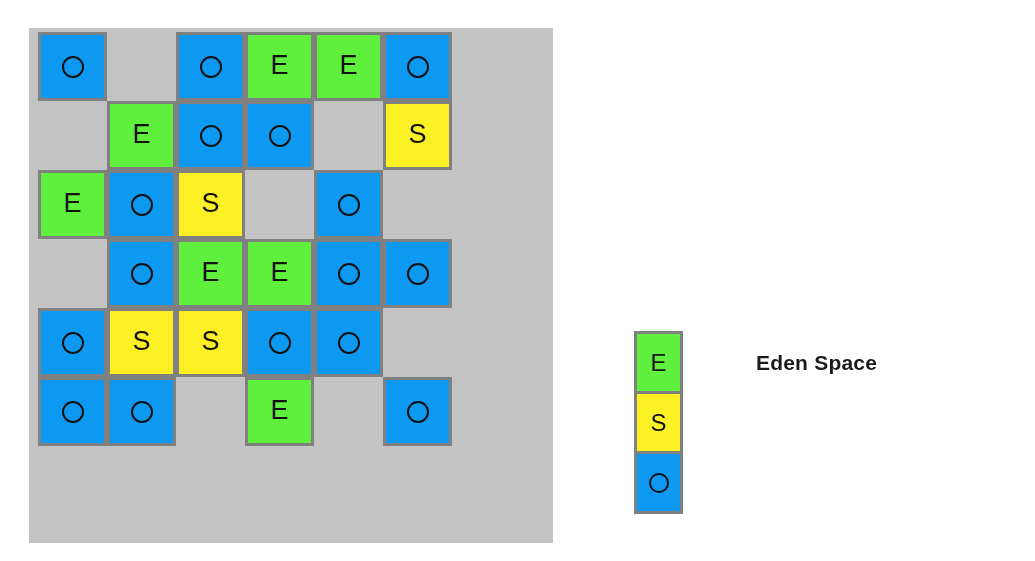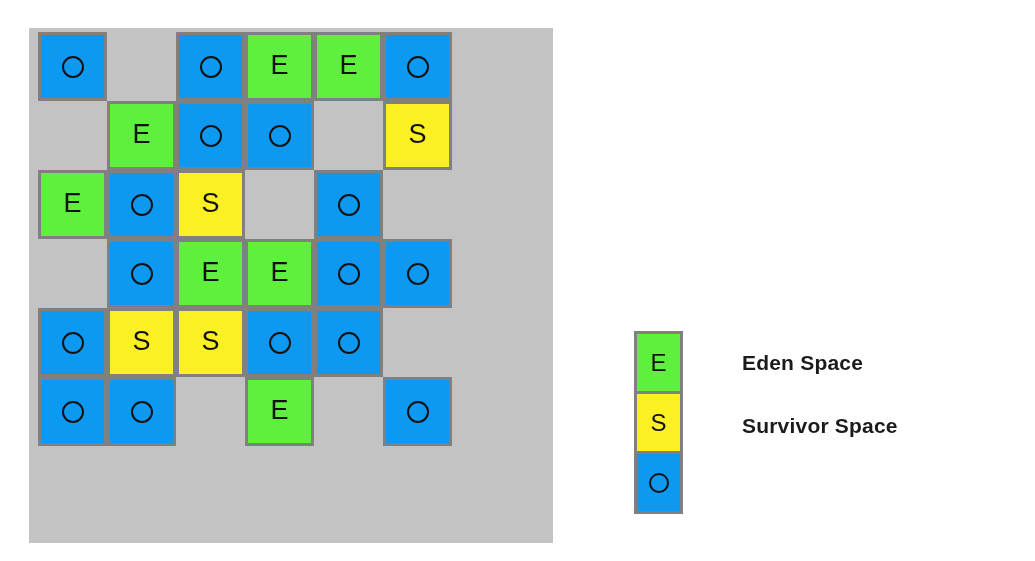--- a/index.html
+++ b/index.html
@@ -114,21 +114,21 @@
     display: block;
     width: 20px;
     height: 20px;
     border: 2.5px solid #111111;
     border-radius: 50%;
     box-sizing: border-box;
   }
 
   #legend-labels {
     position: absolute;
-    left: 108px;
+    left: 122px;
     top: 0;
     width: 234px;
   }
   .legend-label {
     height: 63px;
     display: flex;
     align-items: center;
     font-size: 21px;
     font-weight: bold;
     color: #1b1b1b;
@@ -243,17 +243,16 @@
         </div>
         <div class="legend-swatch surv">
           <span>S</span>
         </div>
         <div class="legend-swatch old">
           <span class="glyph-o"></span>
         </div>
       </div>
     <div id="legend-labels">
         <div class="legend-label">Eden Space</div>
-        <div class="legend-label">Survivor Space</div>
       </div>
   </div>
 
 </div>
 
 </body></html>

